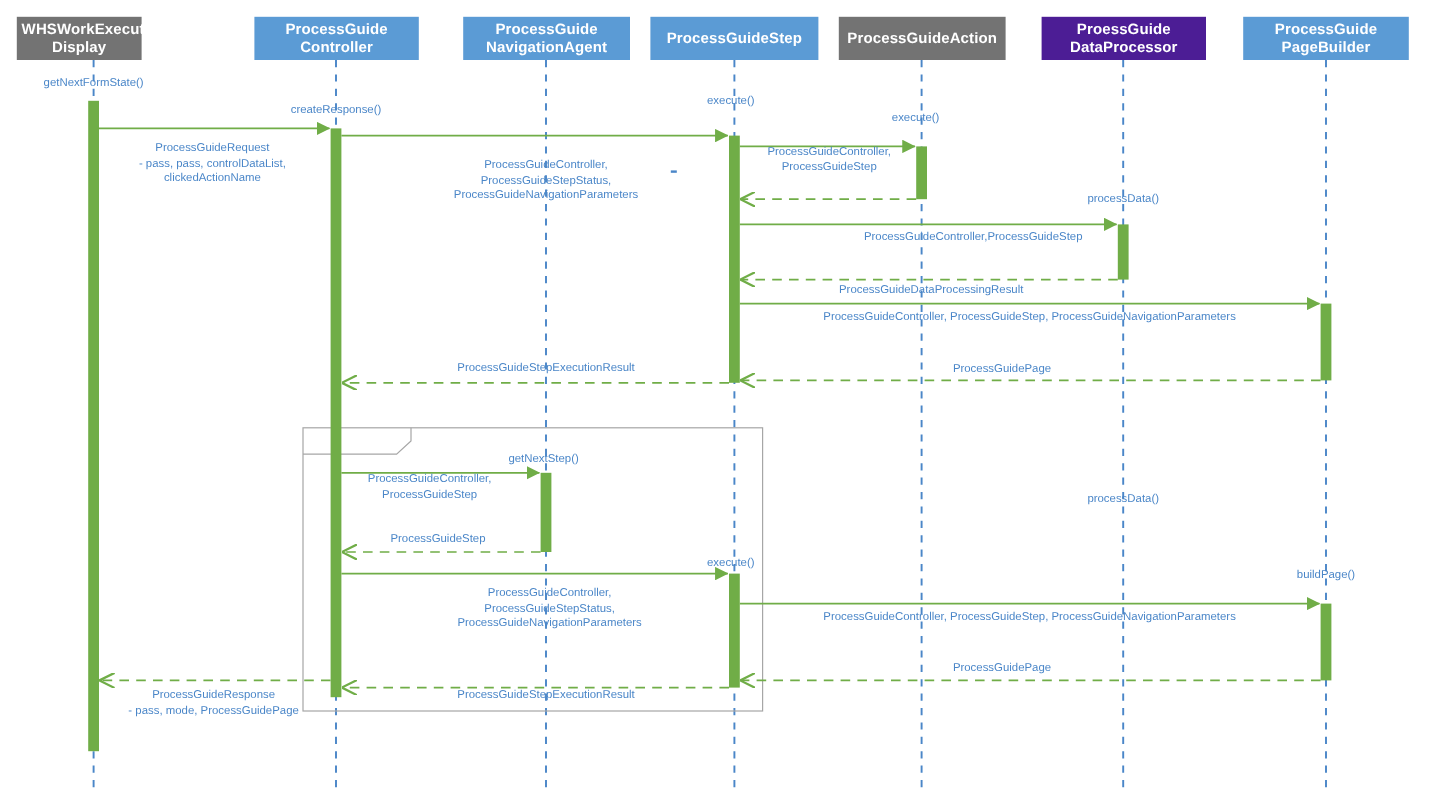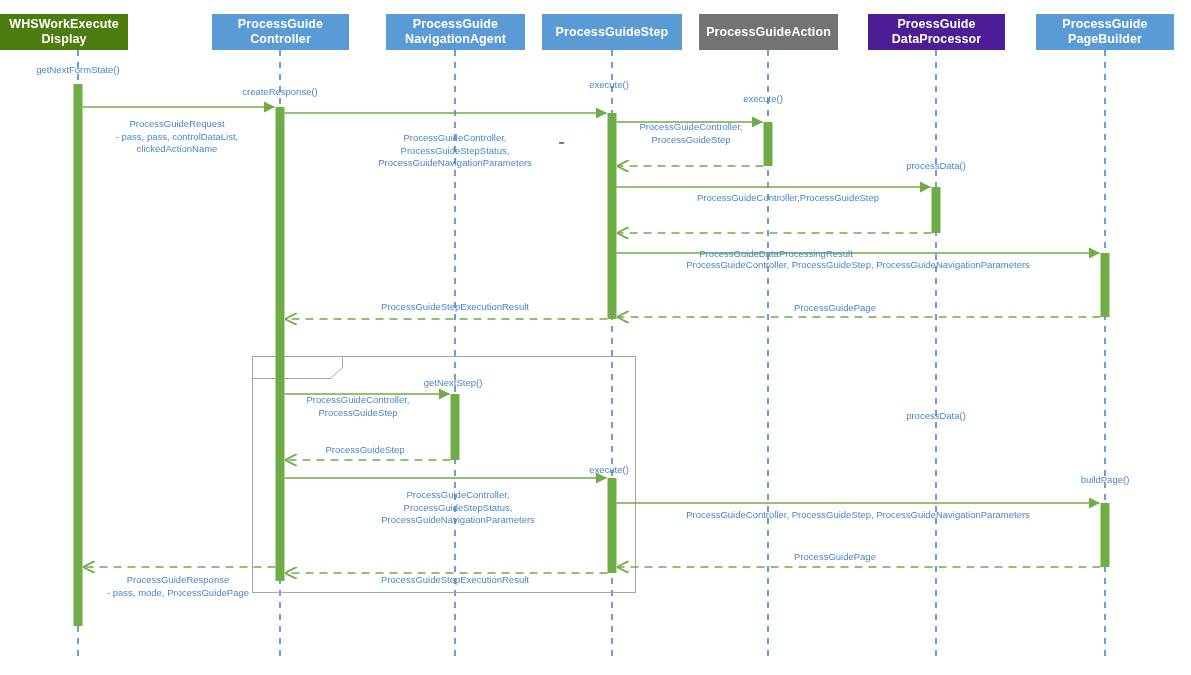--- a/index.html
+++ b/index.html
@@ -104,21 +104,21 @@
         <line x1="284.5" y1="394" x2="449.5" y2="394" stroke="#70AD47" stroke-width="1.4" stroke-dasharray="0" marker-end="url(#arw-solid)"></line>
         <line x1="450.5" y1="460" x2="285.5" y2="460" stroke="#70AD47" stroke-width="1.4" stroke-dasharray="8 6" marker-end="url(#arw-open)"></line>
         <line x1="284.5" y1="478" x2="606.5" y2="478" stroke="#70AD47" stroke-width="1.4" stroke-dasharray="0" marker-end="url(#arw-solid)"></line>
         <line x1="616.5" y1="503" x2="1099.5" y2="503" stroke="#70AD47" stroke-width="1.4" stroke-dasharray="0" marker-end="url(#arw-solid)"></line>
         <line x1="1100.5" y1="567" x2="617.5" y2="567" stroke="#70AD47" stroke-width="1.4" stroke-dasharray="8 6" marker-end="url(#arw-open)"></line>
         <line x1="607.5" y1="573" x2="285.5" y2="573" stroke="#70AD47" stroke-width="1.4" stroke-dasharray="8 6" marker-end="url(#arw-open)"></line>
         <line x1="275.5" y1="567" x2="83.5" y2="567" stroke="#70AD47" stroke-width="1.4" stroke-dasharray="8 6" marker-end="url(#arw-open)"></line>
       </g>
   </svg>
   <div id="heads">
-      <div class="lifeline-head" style="left: 0; top: 14px; width: 128px; height: 36px; background: #4d7c0f; color: rgb(255, 255, 255);">
+      <div class="lifeline-head" style="left: 14px; top: 14px; width: 104px; height: 36px; background: #737373; color: rgb(255, 255, 255);">
         <span>WHSWorkExecute<br>Display</span>
       </div>
       <div class="lifeline-head" style="left: 212px; top: 14px; width: 137px; height: 36px; background: rgb(91, 155, 213); color: rgb(255, 255, 255);">
         <span>ProcessGuide<br>Controller</span>
       </div>
       <div class="lifeline-head" style="left: 386px; top: 14px; width: 139px; height: 36px; background: rgb(91, 155, 213); color: rgb(255, 255, 255);">
         <span>ProcessGuide<br>NavigationAgent</span>
       </div>
       <div class="lifeline-head" style="left: 542px; top: 14px; width: 140px; height: 36px; background: rgb(91, 155, 213); color: rgb(255, 255, 255);">
         <span>ProcessGuideStep</span>
@@ -140,22 +140,22 @@
 - pass, pass, controlDataList,
 clickedActionName</div>
       <div class="msg-label center" style="left: 609px; top: 79px; color: rgb(74, 134, 200);">execute()</div>
       <div class="msg-label center" style="left: 455px; top: 132px; color: rgb(74, 134, 200);">ProcessGuideController,
 ProcessGuideStepStatus,
 ProcessGuideNavigationParameters</div>
       <div class="msg-label center" style="left: 763px; top: 93px; color: rgb(74, 134, 200);">execute()</div>
       <div class="msg-label center" style="left: 691px; top: 121px; color: rgb(74, 134, 200);">ProcessGuideController,
 ProcessGuideStep</div>
       <div class="msg-label center" style="left: 936px; top: 160px; color: rgb(74, 134, 200);">processData()</div>
-      <div class="msg-label center" style="left: 788px; top: 192px; color: rgb(74, 134, 200);">ProcessGuideController,ProcessGuideStep</div>
-      <div class="msg-label center" style="left: 776px; top: 248px; color: rgb(74, 134, 200);">ProcessGuideDataProcessingResult</div>
+      <div class="msg-label center" style="left: 811px; top: 192px; color: rgb(74, 134, 200);">ProcessGuideController,ProcessGuideStep</div>
+      <div class="msg-label center" style="left: 776px; top: 236px; color: rgb(74, 134, 200);">ProcessGuideDataProcessingResult</div>
       <div class="msg-label center" style="left: 858px; top: 259px; color: rgb(74, 134, 200);">ProcessGuideController, ProcessGuideStep, ProcessGuideNavigationParameters</div>
       <div class="msg-label center" style="left: 835px; top: 302px; color: rgb(74, 134, 200);">ProcessGuidePage</div>
       <div class="msg-label center" style="left: 455px; top: 301px; color: rgb(74, 134, 200);">ProcessGuideStepExecutionResult</div>
       <div class="msg-label center" style="left: 453px; top: 377px; color: rgb(74, 134, 200); text-align: center;">getNextStep()</div>
       <div class="msg-label center" style="left: 358px; top: 394px; color: rgb(74, 134, 200);">ProcessGuideController,
 ProcessGuideStep</div>
       <div class="msg-label center" style="left: 365px; top: 444px; color: rgb(74, 134, 200);">ProcessGuideStep</div>
       <div class="msg-label center" style="left: 609px; top: 464px; color: rgb(74, 134, 200);">execute()</div>
       <div class="msg-label center" style="left: 458px; top: 489px; color: rgb(74, 134, 200);">ProcessGuideController,
 ProcessGuideStepStatus,

